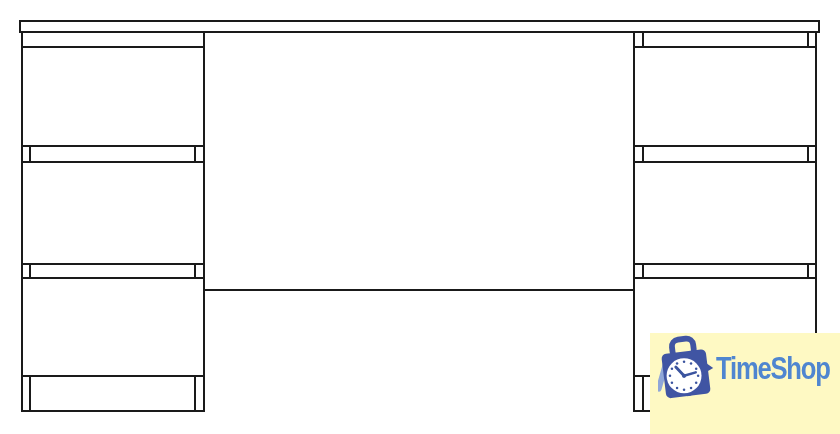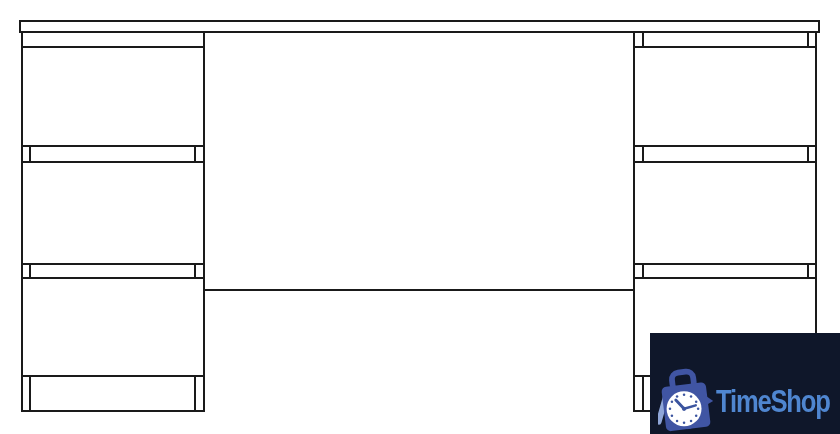--- a/index.html
+++ b/index.html
@@ -11,23 +11,23 @@
     overflow: hidden;
     font-family: "Liberation Sans", sans-serif;
   }
   .desk-svg { position: absolute; left: 0; top: 0; }
   .logo-box {
     position: absolute;
     left: 650px;
     top: 333px;
     width: 190px;
     height: 101px;
-    background: #0f172a;
+    background: #fef9c3;
     display: flex;
-    align-items: flex-end;
+    align-items: flex-start;
   }
   .logo-icon {
     width: 56px;
     height: 66px;
     margin: 2px 0 0 8px;
     flex: 0 0 auto;
   }
   .brand-text {
     display: block;
     margin: 2px 0 0 2px;

